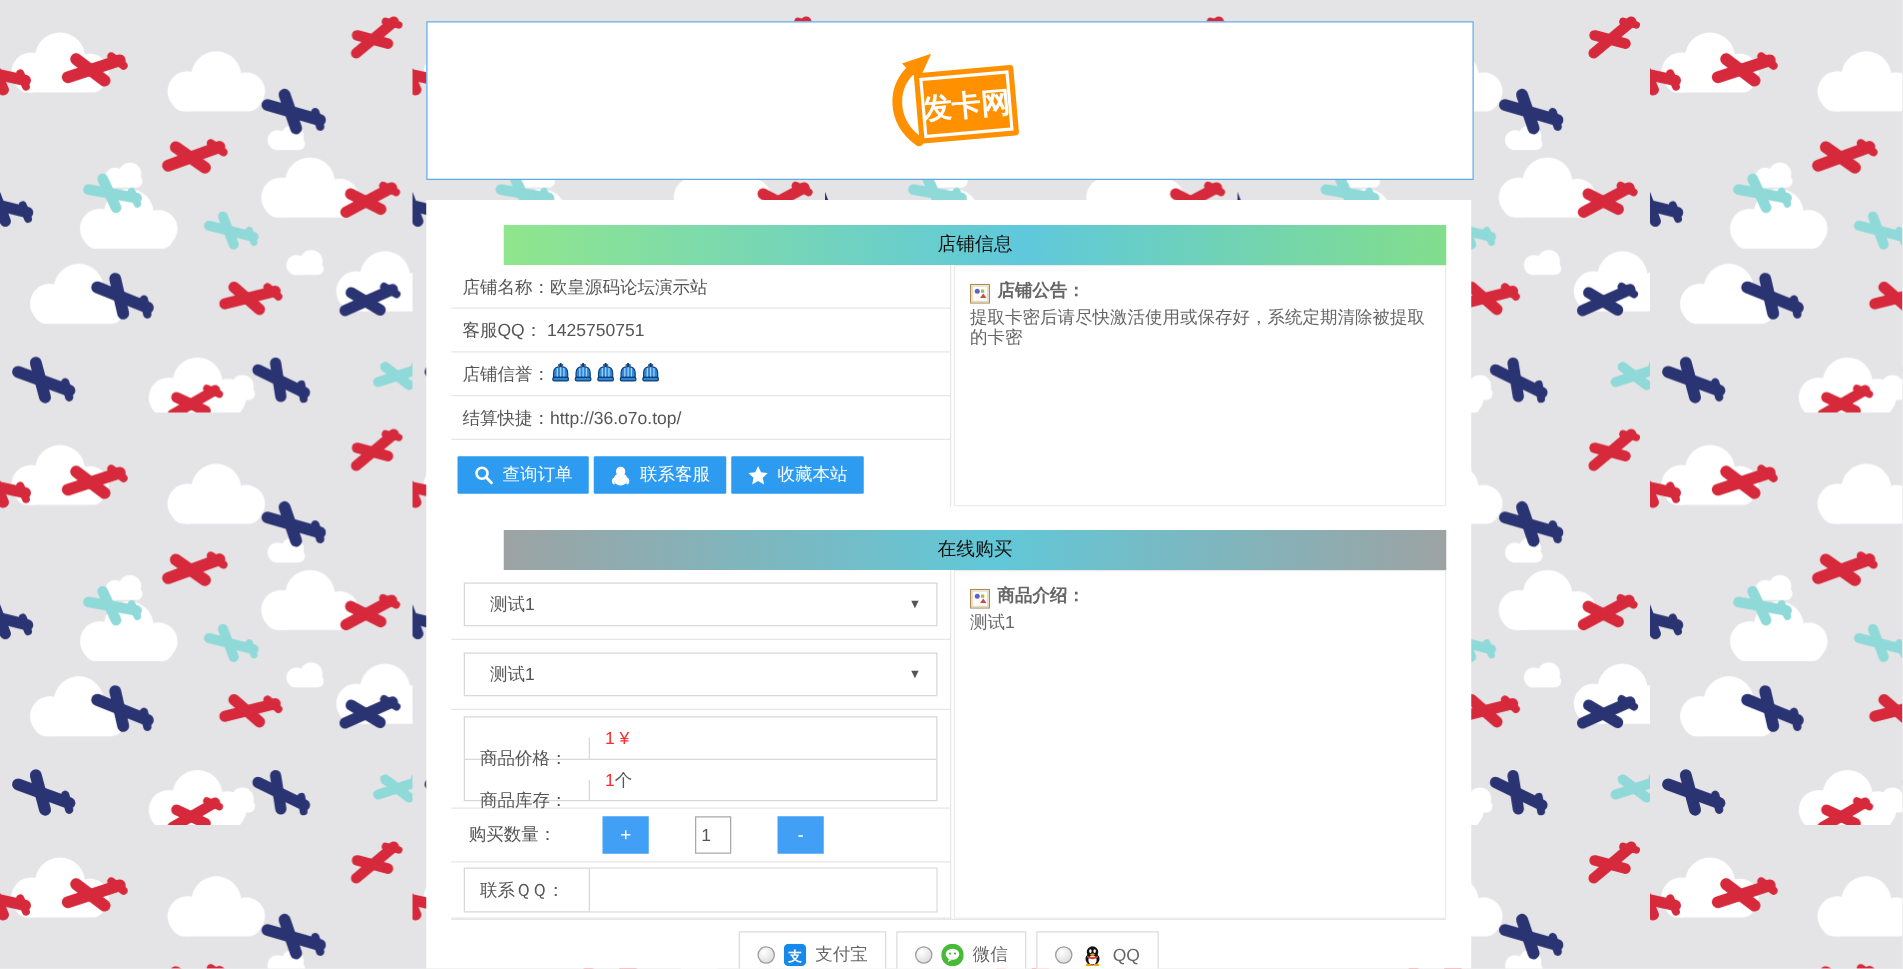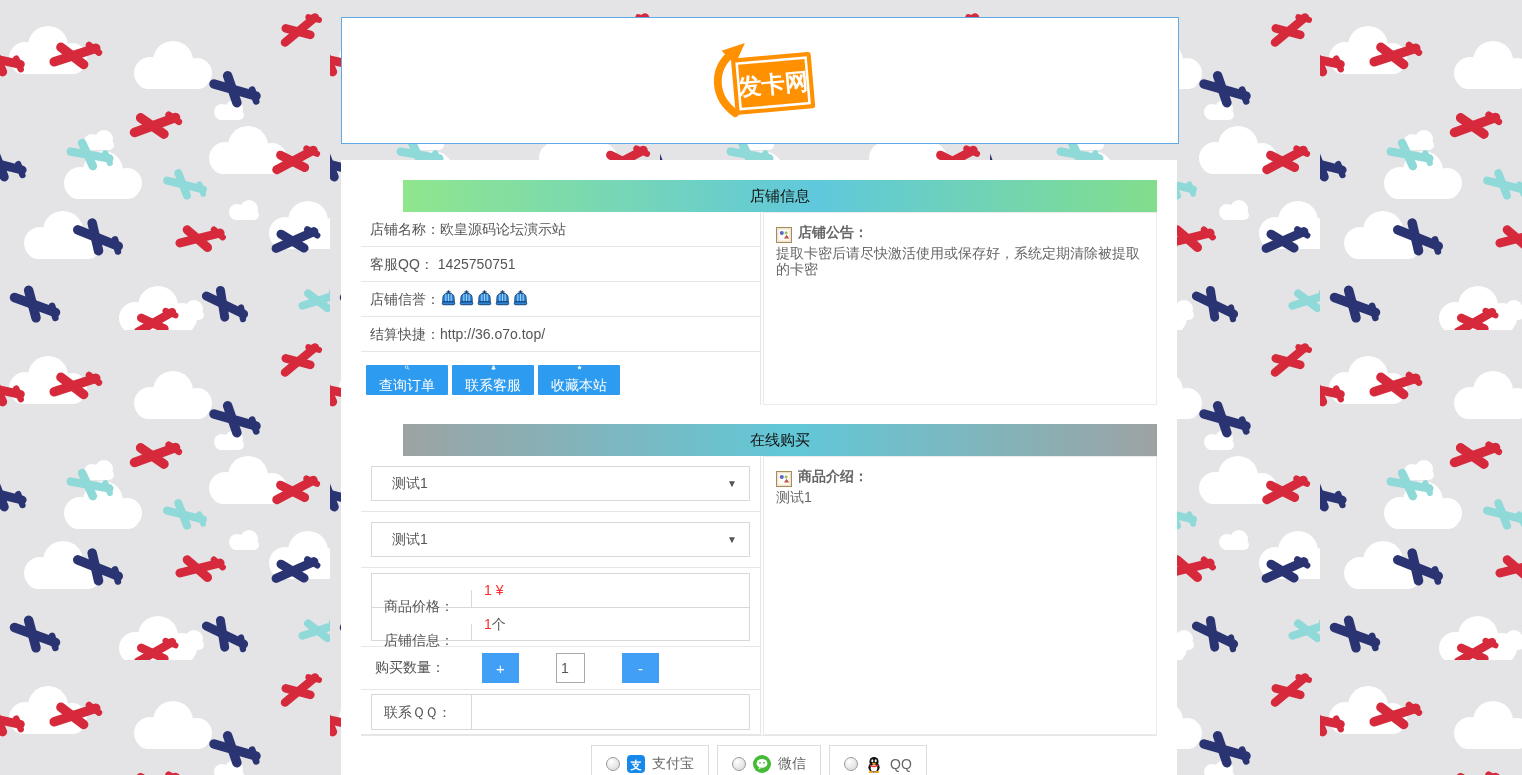--- a/index.html
+++ b/index.html
@@ -23,21 +23,21 @@
   .cols { display:flex; align-items:stretch; }
   .col-left { width:400px; border-right:1px solid #E6E6E6; }
   .col-right { flex:1; margin-left:2px; border:1px solid #EBEBEB; padding:8px 12px; color:#666; }
   .gap { height:19px; }
 
   .info-row { height:35px; line-height:34px; padding-left:9px; border-bottom:1px solid #E6E6E6; white-space:nowrap; }
   .info-row .crown { vertical-align:-3px; margin-right:1px; }
   .btn-row { padding:13px 0 10px 5px; display:flex; gap:4px; }
   .blue-btn { height:30px; padding:0 13px; background:#2D9BEF; color:#fff; border:none;
     display:flex; align-items:center; gap:7px; font-size:14px; cursor:pointer; border-radius:1px;
-    font-family:inherit;flex-direction:column; }
+    font-family:inherit; }
   .panel-title { display:flex; align-items:flex-end; gap:6px; line-height:22px;font-weight:bold; }
   .panel-text { line-height:16px; margin-top:2px; }
 
   .srow { border-bottom:1px solid #E6E6E6; }
   .srow.pad-sel { padding:10px 10px; }
   .srow.pad-tbl { padding:5px 10px; }
   .srow.pad-qty { padding:6px 0 6px 14px; display:flex; align-items:center;gap:33px; }
   .srow.pad-qq  { padding:4px 10px; }
   .select-box { height:35px; border:1px solid #D8D8D8; display:flex; align-items:center;
     padding:0 12px 0 20px; cursor:pointer; background:#fff; }
@@ -244,21 +244,21 @@
             <span class="arrow">▼</span>
           </div>
         </div>
         <div class="srow pad-tbl">
           <div class="mini-table">
             <div class="mt-row">
               <div class="mt-label">商品价格：</div>
               <div class="mt-val"><span class="red">1</span> <span class="red">¥</span></div>
             </div>
             <div class="mt-row">
-              <div class="mt-label">店铺信息：</div>
+              <div class="mt-label">商品库存：</div>
               <div class="mt-val"><span class="red">1</span><span>个</span></div>
             </div>
           </div>
         </div>
         <div class="srow pad-qty">
           <span class="qty-label">购买数量：</span>
           <button class="qty-btn">+</button>
           <input class="qty-input" value="1" style="">
           <button class="qty-btn">-</button>
         </div>

